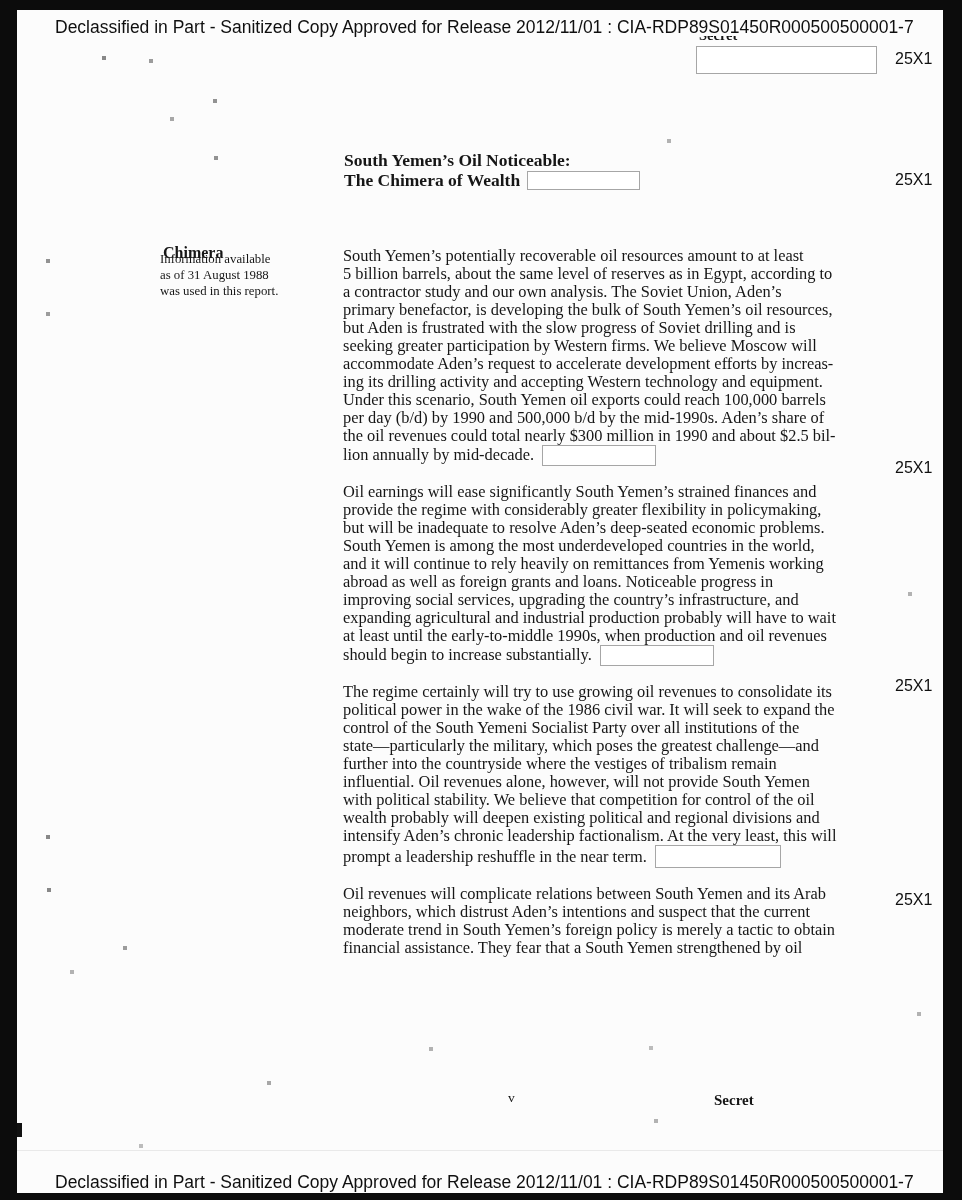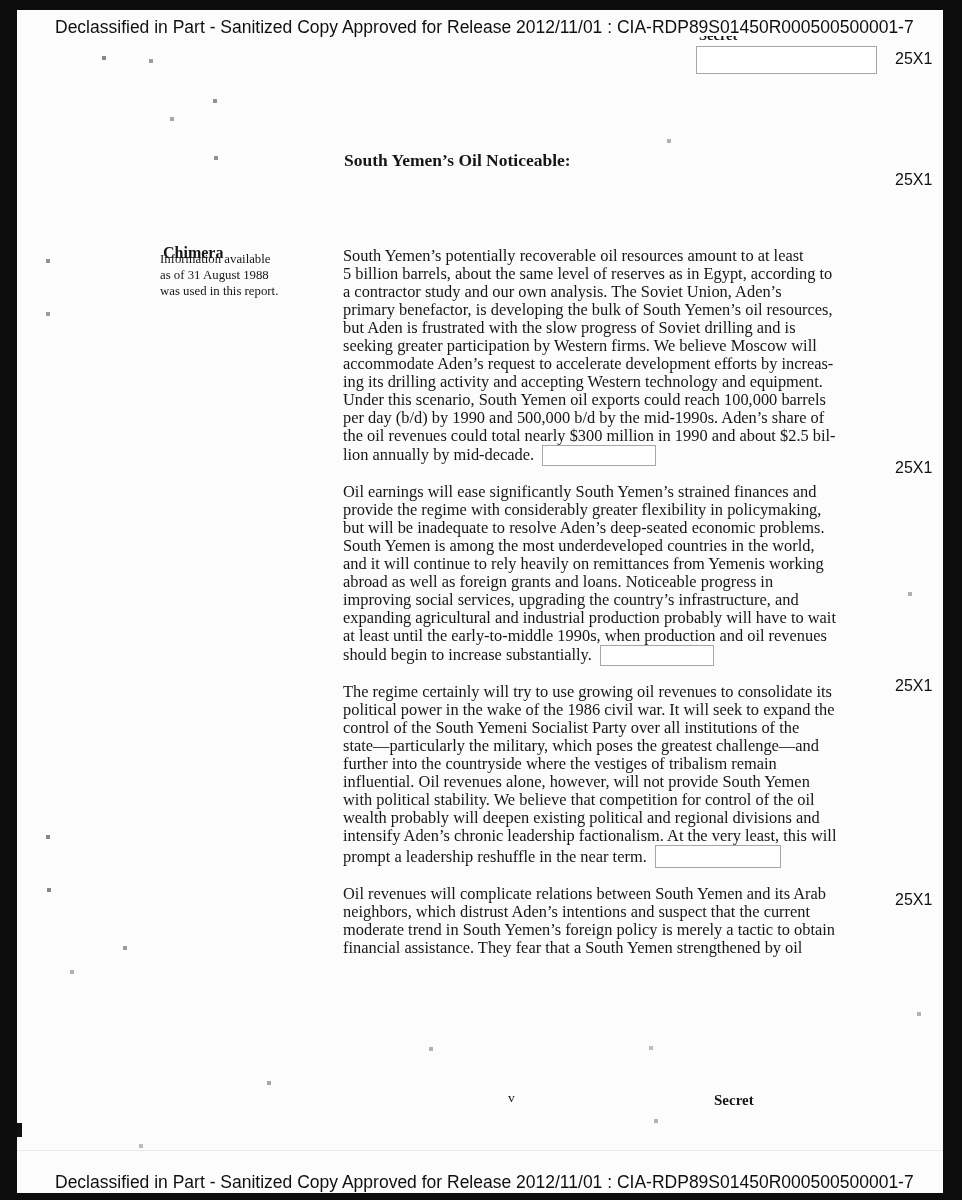--- a/index.html
+++ b/index.html
@@ -84,20 +84,21 @@
 
   <div class="secret-clip">
     <span>Secret</span>
   </div>
 
   <div class="redaction-box box1"></div>
   <div class="code c1">25X1</div>
 
   <div class="title">
     <div>South Yemen’s Oil Noticeable:</div>
+    <div><span>The Chimera of Wealth</span><span class="redaction-box inline ib-title"></span></div>
   </div>
   <div class="code c2">25X1</div>
 
   <div class="summary-head">Chimera</div>
   <div class="summary-note">Information available
 as of 31 August 1988
 was used in this report.</div>
 
   <div class="bodycol">
     <div class="para"><span class="ptext">South Yemen’s potentially recoverable oil resources amount to at least

